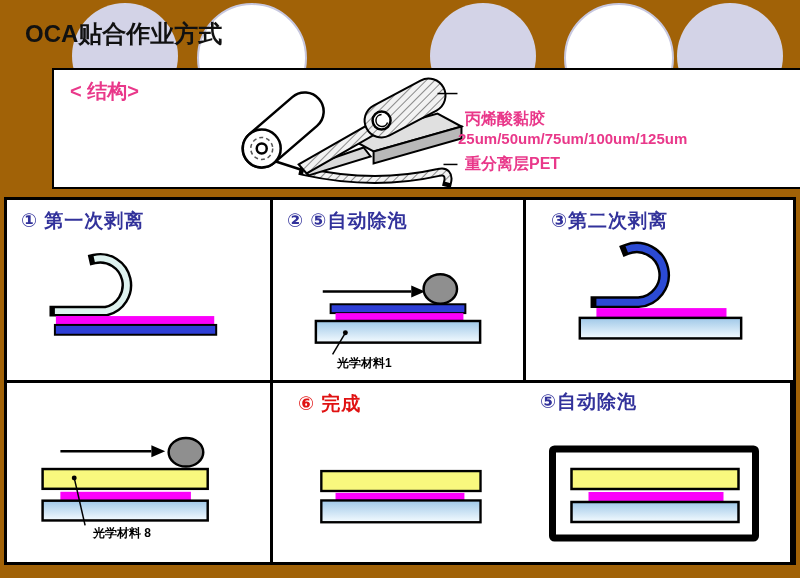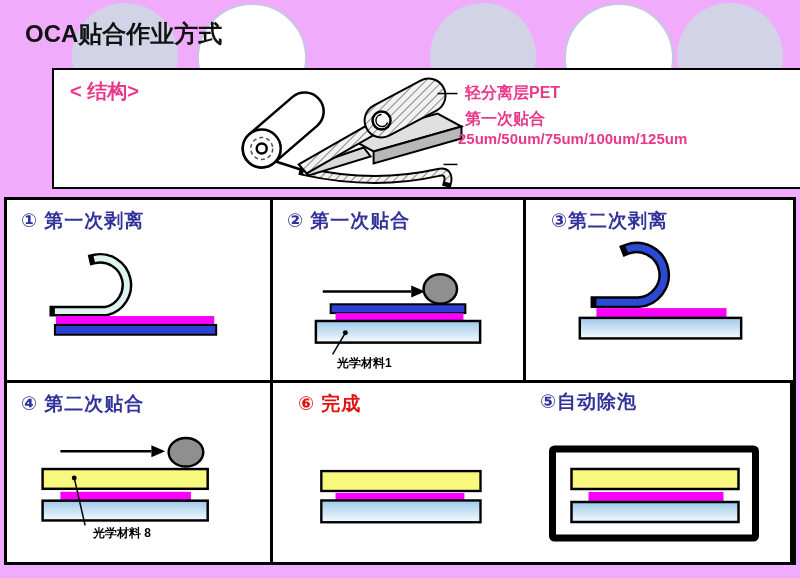--- a/index.html
+++ b/index.html
@@ -1,16 +1,16 @@
 <!DOCTYPE html>
 <html style="--accent_pink: #e9388a; --header_indigo: #32329b; --done_red: #e01212; --magenta: #fb00fb; --blue_film: #2e3fd6; --blue_strip: #2b4ad4; --mint_strip: #def2ef; --yellow_film: #f9f87e; --glass_top: #9fc8e8; --glass_bottom: #f4fbff; --roller_gray: #8f8f8f; --lavender_fill: #d3d3e7; --lavender_stroke: #c7c7df;"><head>
 <meta charset="utf-8">
 <style>
   html,body{margin:0;padding:0;background:#fff;}
-  .slide{position:relative;width:800px;height:578px;background:#f0abfc;overflow:hidden;
+  .slide{position:relative;width:800px;height:578px;background:#a16207;overflow:hidden;
          font-family:"Liberation Sans","DejaVu Sans",sans-serif;}
   
   .deco{position:absolute;top:3px;width:106px;height:106px;border-radius:50%;z-index:0;}
   .deco.filled{background:var(--lavender_fill,#d3d3e7);}
   .deco.outline{background:#fff;border:2px solid var(--lavender_stroke,#c7c7df);}
   .slide-title{position:absolute;left:25px;top:18px;z-index:2;font-size:24px;font-weight:bold;
                color:#111;}
   
   .struct-box{position:absolute;left:8px;top:68px;width:779px;height:117px;background:#fff;
               border:2.5px solid #000;z-index:3;margin-left:44px;}
@@ -101,39 +101,39 @@
       <path class="thin" d="M219,90 L250,100"></path>
       <path class="outline-w" d="M195.6,63.6 L238.6,26.6 A19,19 0 0 1 263.4,55.4 L220.4,92.4 A19,19 0 0 1 195.6,63.6 Z"></path>
       <circle class="outline-w" cx="208" cy="78" r="19"></circle>
       <circle cx="208" cy="78" r="11" fill="none" stroke="#555" stroke-width="1.5" stroke-dasharray="4 3"></circle>
       <circle class="outline-w" cx="208" cy="78" r="5"></circle>
 
       <path class="leader" d="M384,23 H404"></path>
       <path class="leader" d="M390,94 H404"></path>
     </svg>
     <div class="struct-label">&lt; 结构&gt;</div>
-    <div class="ann" style="left:411px;top:13px">轻分离层PET</div>
-    <div class="ann" style="left:411px;top:39px">第一次贴合</div>
+    <div class="ann" style="left:411px;top:39px">丙烯酸黏胶</div>
     <div class="ann small" style="left:404px;top:60px">25um/50um/75um/100um/125um</div>
+    <div class="ann" style="left:411px;top:84px">重分离层PET</div>
   </div>
 
   <div class="grid">
 
     <div class="panel br bb">
       <div class="panel-title">① 第一次剥离</div>
       <svg class="art" viewBox="0 0 266 183">
         <path class="strip-outer" stroke-width="11" d="M48,113 L100,113 A27,27 0 1 0 88,60"></path>
         <path class="strip-mint" stroke-width="6" d="M48,113 L100,113 A27,27 0 1 0 88,60"></path>
         <rect class="bar-magenta" x="49" y="118" width="161" height="9"></rect>
         <rect class="bar-blue" x="48" y="127" width="164" height="10"></rect>
       </svg>
     </div>
 
     <div class="panel br bb">
-      <div class="panel-title">② 第一次贴合</div>
+      <div class="panel-title">② ⑤自动除泡</div>
       <svg class="art" viewBox="0 0 253 183">
         <line class="arrow-line" x1="50" y1="93" x2="140" y2="93"></line>
         <polygon class="arrow-head" points="140,87 154,93 140,99"></polygon>
         <ellipse class="roller" cx="169.5" cy="90.5" rx="17" ry="15"></ellipse>
         <rect class="bar-blue" x="58" y="106" width="137" height="9"></rect>
         <rect class="bar-magenta" x="63" y="115" width="130" height="8"></rect>
         <rect class="bar-glass" x="43" y="123" width="167" height="22"></rect>
         <circle class="dot" cx="73" cy="135" r="2.5"></circle>
         <path class="leader" d="M73,135 L60,157"></path>
       </svg>
@@ -144,21 +144,20 @@
       <div class="panel-title indent">③第二次剥离</div>
       <svg class="art" viewBox="0 0 273 183">
         <path class="strip-outer" stroke-width="12" d="M72,104 L115,104 A28,28 0 1 0 103,50"></path>
         <path class="strip-blue" stroke-width="7" d="M72,104 L115,104 A28,28 0 1 0 103,50"></path>
         <rect class="bar-magenta" x="72" y="110" width="133" height="10"></rect>
         <rect class="bar-glass" x="55" y="120" width="165" height="21"></rect>
       </svg>
     </div>
 
     <div class="panel br">
-      <div class="panel-title">④ 第二次贴合</div>
       <svg class="art" viewBox="0 0 266 179">
         <line class="arrow-line" x1="54" y1="68" x2="146" y2="68"></line>
         <polygon class="arrow-head" points="146,62 160,68 146,74"></polygon>
         <ellipse class="roller" cx="181" cy="69" rx="17.5" ry="14.5"></ellipse>
         <rect class="bar-yellow" x="36" y="86" width="167" height="20"></rect>
         <rect class="bar-magenta" x="54" y="109" width="132" height="9"></rect>
         <rect class="bar-glass" x="36" y="118" width="167" height="20"></rect>
         <circle class="dot" cx="68" cy="95" r="2.5"></circle>
         <path class="leader" d="M68,95 L79,143"></path>
       </svg>

